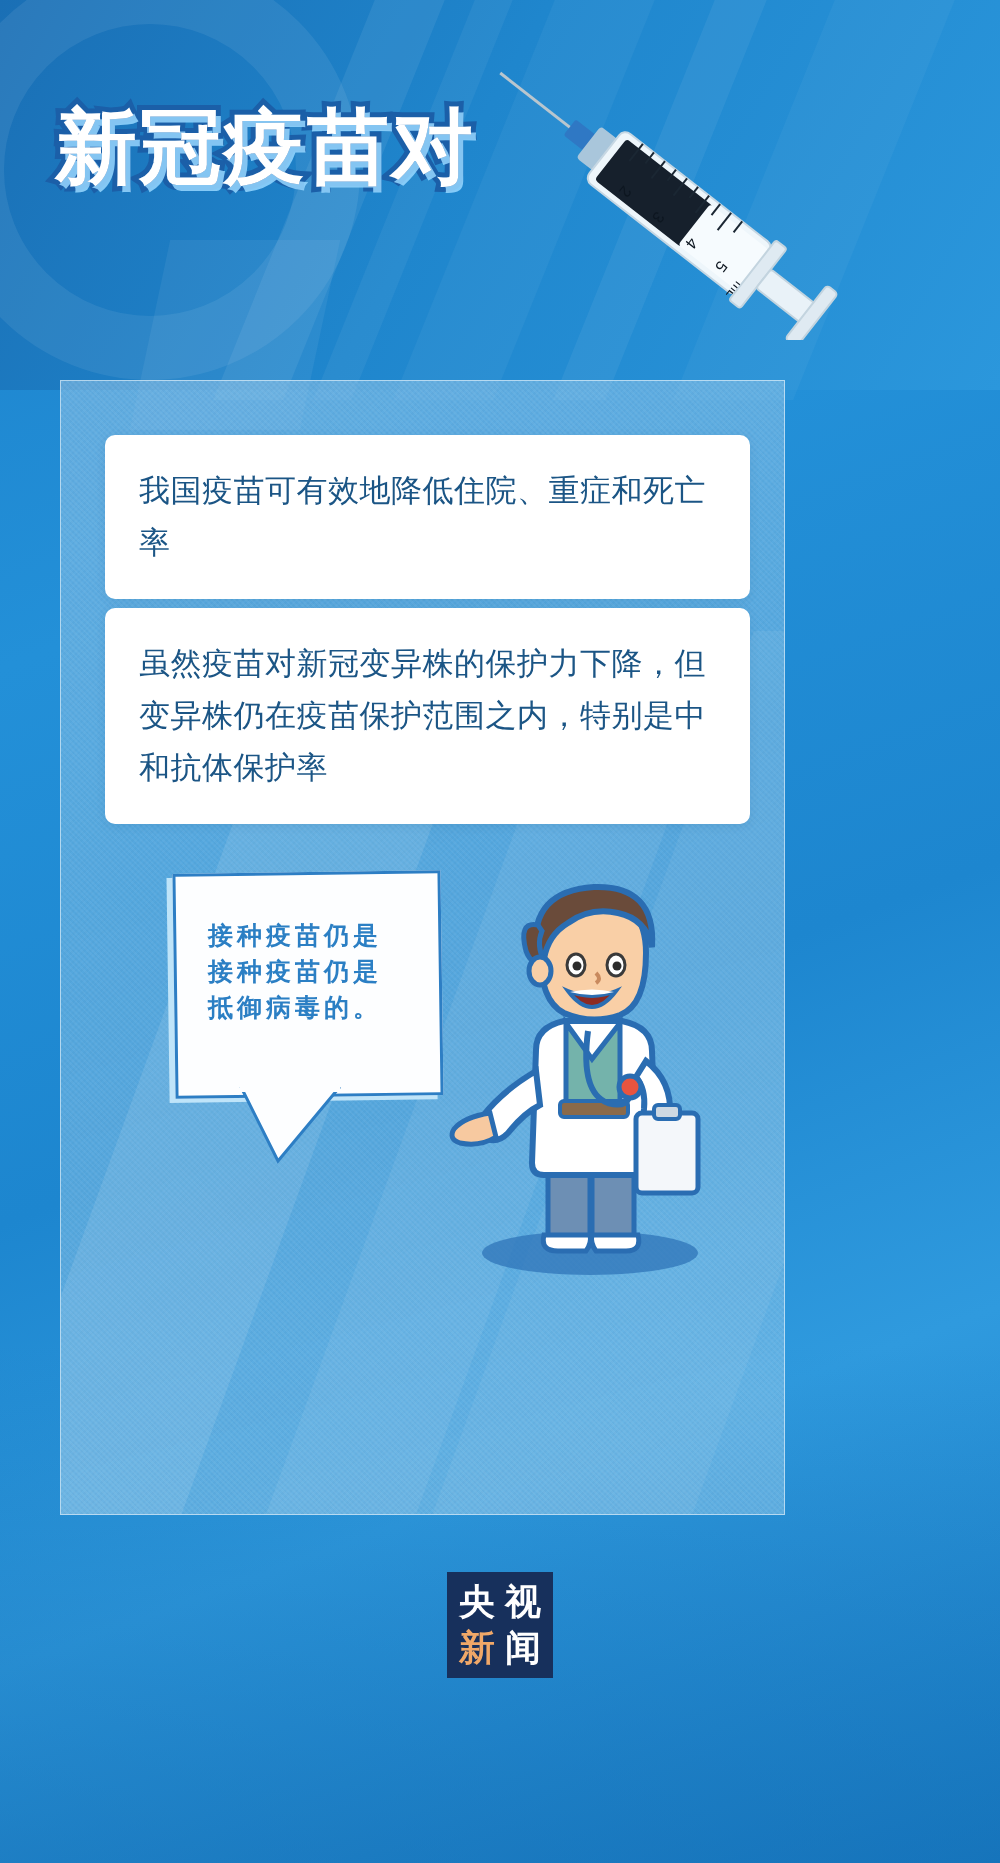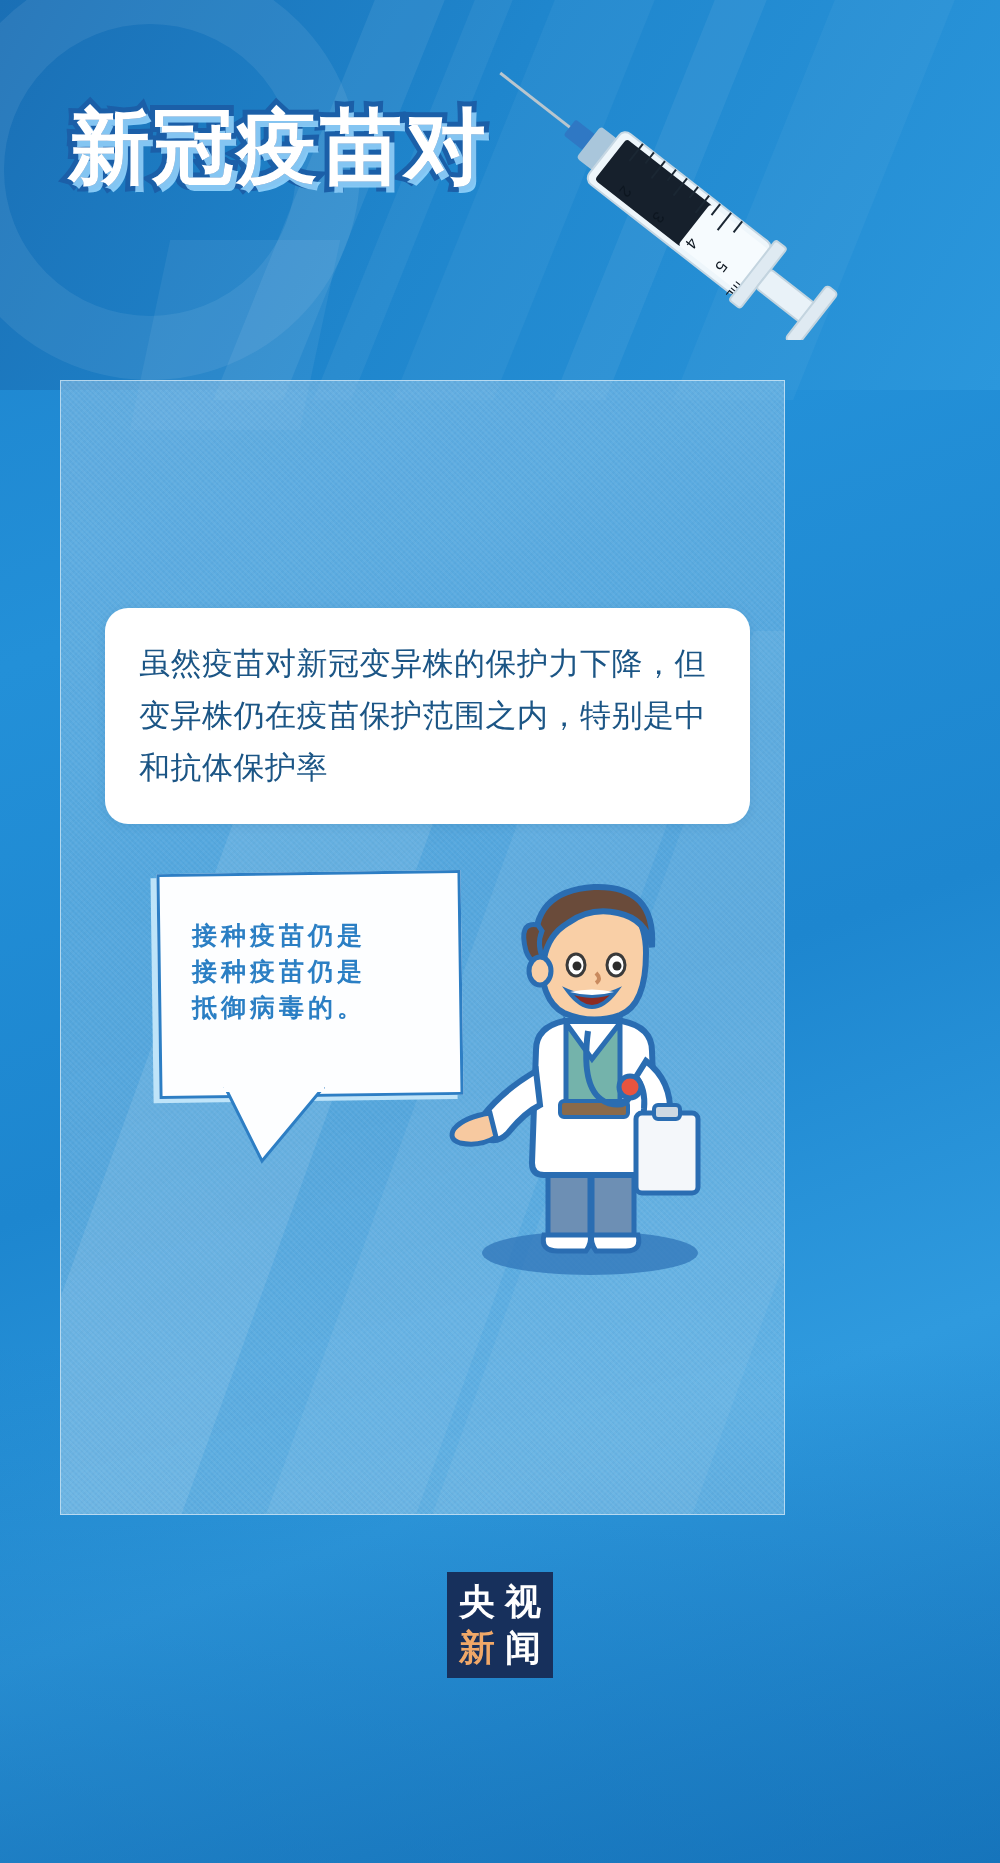--- a/index.html
+++ b/index.html
@@ -28,21 +28,20 @@
   .bottom-wash{position:absolute;left:0;bottom:0;width:100%;height:520px;
     background:linear-gradient(180deg,rgba(20,110,180,0) 0%,rgba(17,104,173,.45) 100%);}
 
   
   .title{position:absolute;left:55px;top:100px;width:700px;z-index:6;}
   .tline{
     font-weight:900;font-size:82px;line-height:94px;letter-spacing:2px;color:#ffffff;
     -webkit-text-stroke:10px #1b5fa8;paint-order:stroke fill;
     text-shadow:0 0 0 #1b5fa8, 5px 6px 0 rgba(150,215,255,.85);
     white-space:nowrap;
-    margin-left:13px;
   }
   .tline.l2{margin-top:4px;margin-left:10px;}
 
   
   .syringe{position:absolute;left:430px;top:40px;width:440px;height:300px;z-index:5;}
 
   
   .panel{position:absolute;left:60px;top:380px;width:725px;height:1135px;
     background:linear-gradient(165deg,rgba(150,200,235,.55) 0%,rgba(128,190,230,.55) 40%,rgba(150,205,238,.5) 100%);
     border:1px solid rgba(255,255,255,.55);box-sizing:border-box;z-index:4;overflow:hidden;}
@@ -53,24 +52,24 @@
   .pd1{left:60px;top:300px;width:200px;height:900px;}
   .pd2{left:330px;top:380px;width:150px;height:820px;background:rgba(255,255,255,.07);}
   .pd3{left:520px;top:250px;width:260px;height:950px;background:rgba(255,255,255,.06);}
 
   
   .card{position:absolute;background:#ffffff;border-radius:10px;box-sizing:border-box;
     padding:30px 34px;z-index:7;box-shadow:0 2px 10px rgba(10,60,110,.10);}
   .card p{margin:0;color:#1b5585;font-size:31px;line-height:52px;font-weight:500;
     letter-spacing:.5px;}
   #card1{left:105px;top:435px;width:645px;}
-  #card2{left:105px;top:608px;width:645px;border-radius:23px;}
-
-  
-  .bubble{position:absolute;left:158px;top:872px;width:304px;height:225px;z-index:8;}
+  #card2{left:105px;top:608px;width:645px;}
+
+  
+  .bubble{position:absolute;left:174px;top:872px;width:268px;height:225px;z-index:8;}
   .bubble-box{position:absolute;inset:0;background:#fdfeff;
     border:3px solid #2d7ec4;box-sizing:border-box;
     transform:rotate(-0.8deg);
     box-shadow:-6px 4px 0 rgba(196,231,250,.95);}
   .bubble-txt{position:absolute;left:34px;top:46px;z-index:9;}
   .bubble-txt div{color:#2b7fc4;font-size:25px;line-height:36px;font-weight:700;
     letter-spacing:4px;font-family:"DejaVu Sans","Liberation Sans",sans-serif;}
 
   
   .doctor{position:absolute;left:440px;top:855px;width:280px;height:420px;z-index:8;}
@@ -134,20 +133,23 @@
     <div class="tline l1">新冠疫苗对</div>
   </div>
 
   <div class="panel">
     <div class="panel-tex"></div>
     <div class="panel-diag pd1"></div>
     <div class="panel-diag pd2"></div>
     <div class="panel-diag pd3"></div>
   </div>
 
+  <div class="card" id="card1">
+    <p>我国疫苗可有效地降低住院、重症和死亡率</p>
+  </div>
 
   <div class="card" id="card2">
     <p>虽然疫苗对新冠变异株的保护力下降，但变异株仍在疫苗保护范围之内，特别是中和抗体保护率</p>
   </div>
 
   <div class="bubble">
     <div class="bubble-box"></div>
     <div class="bubble-txt">
       <div>接种疫苗仍是</div>
       <div>接种疫苗仍是</div>

